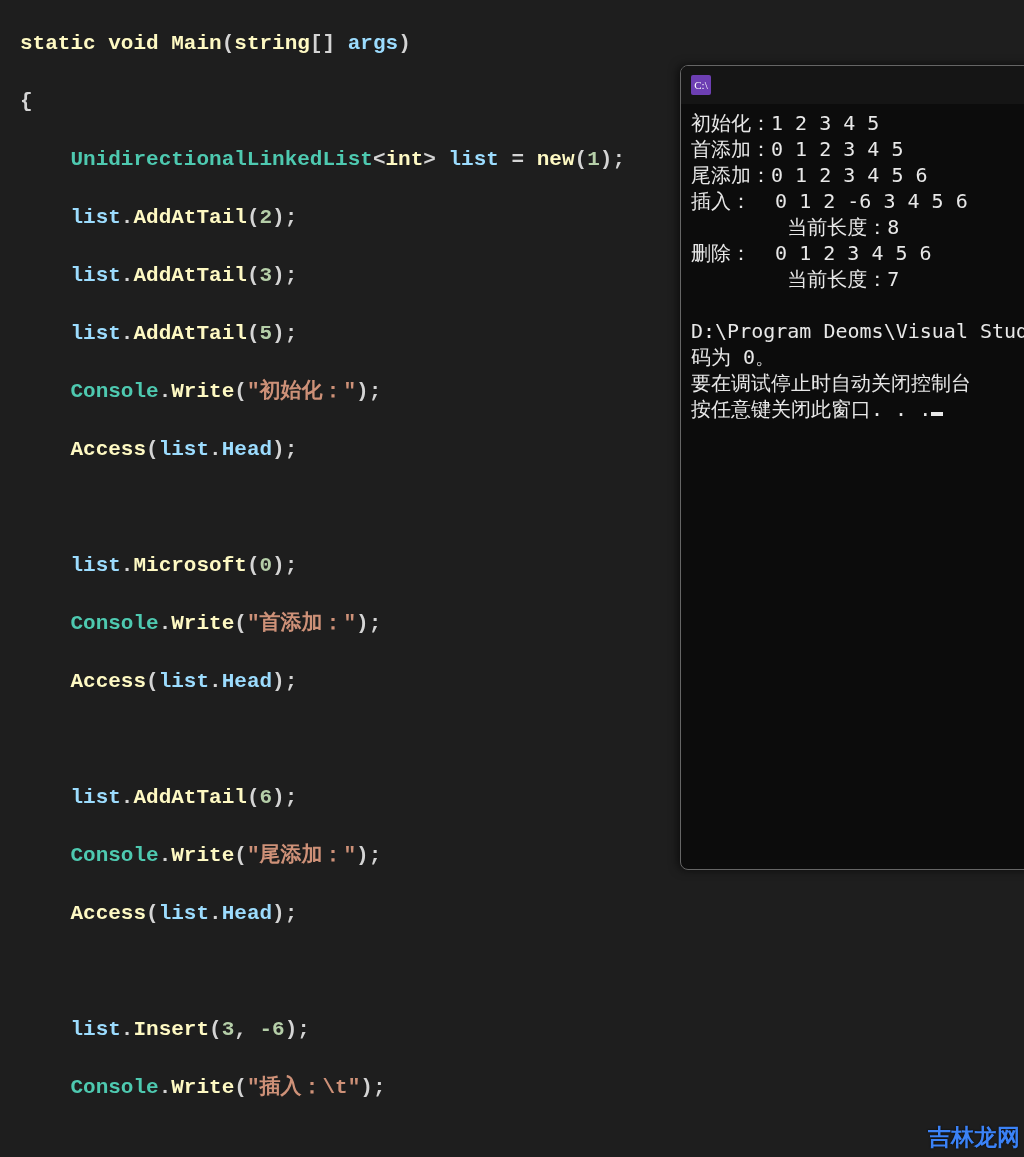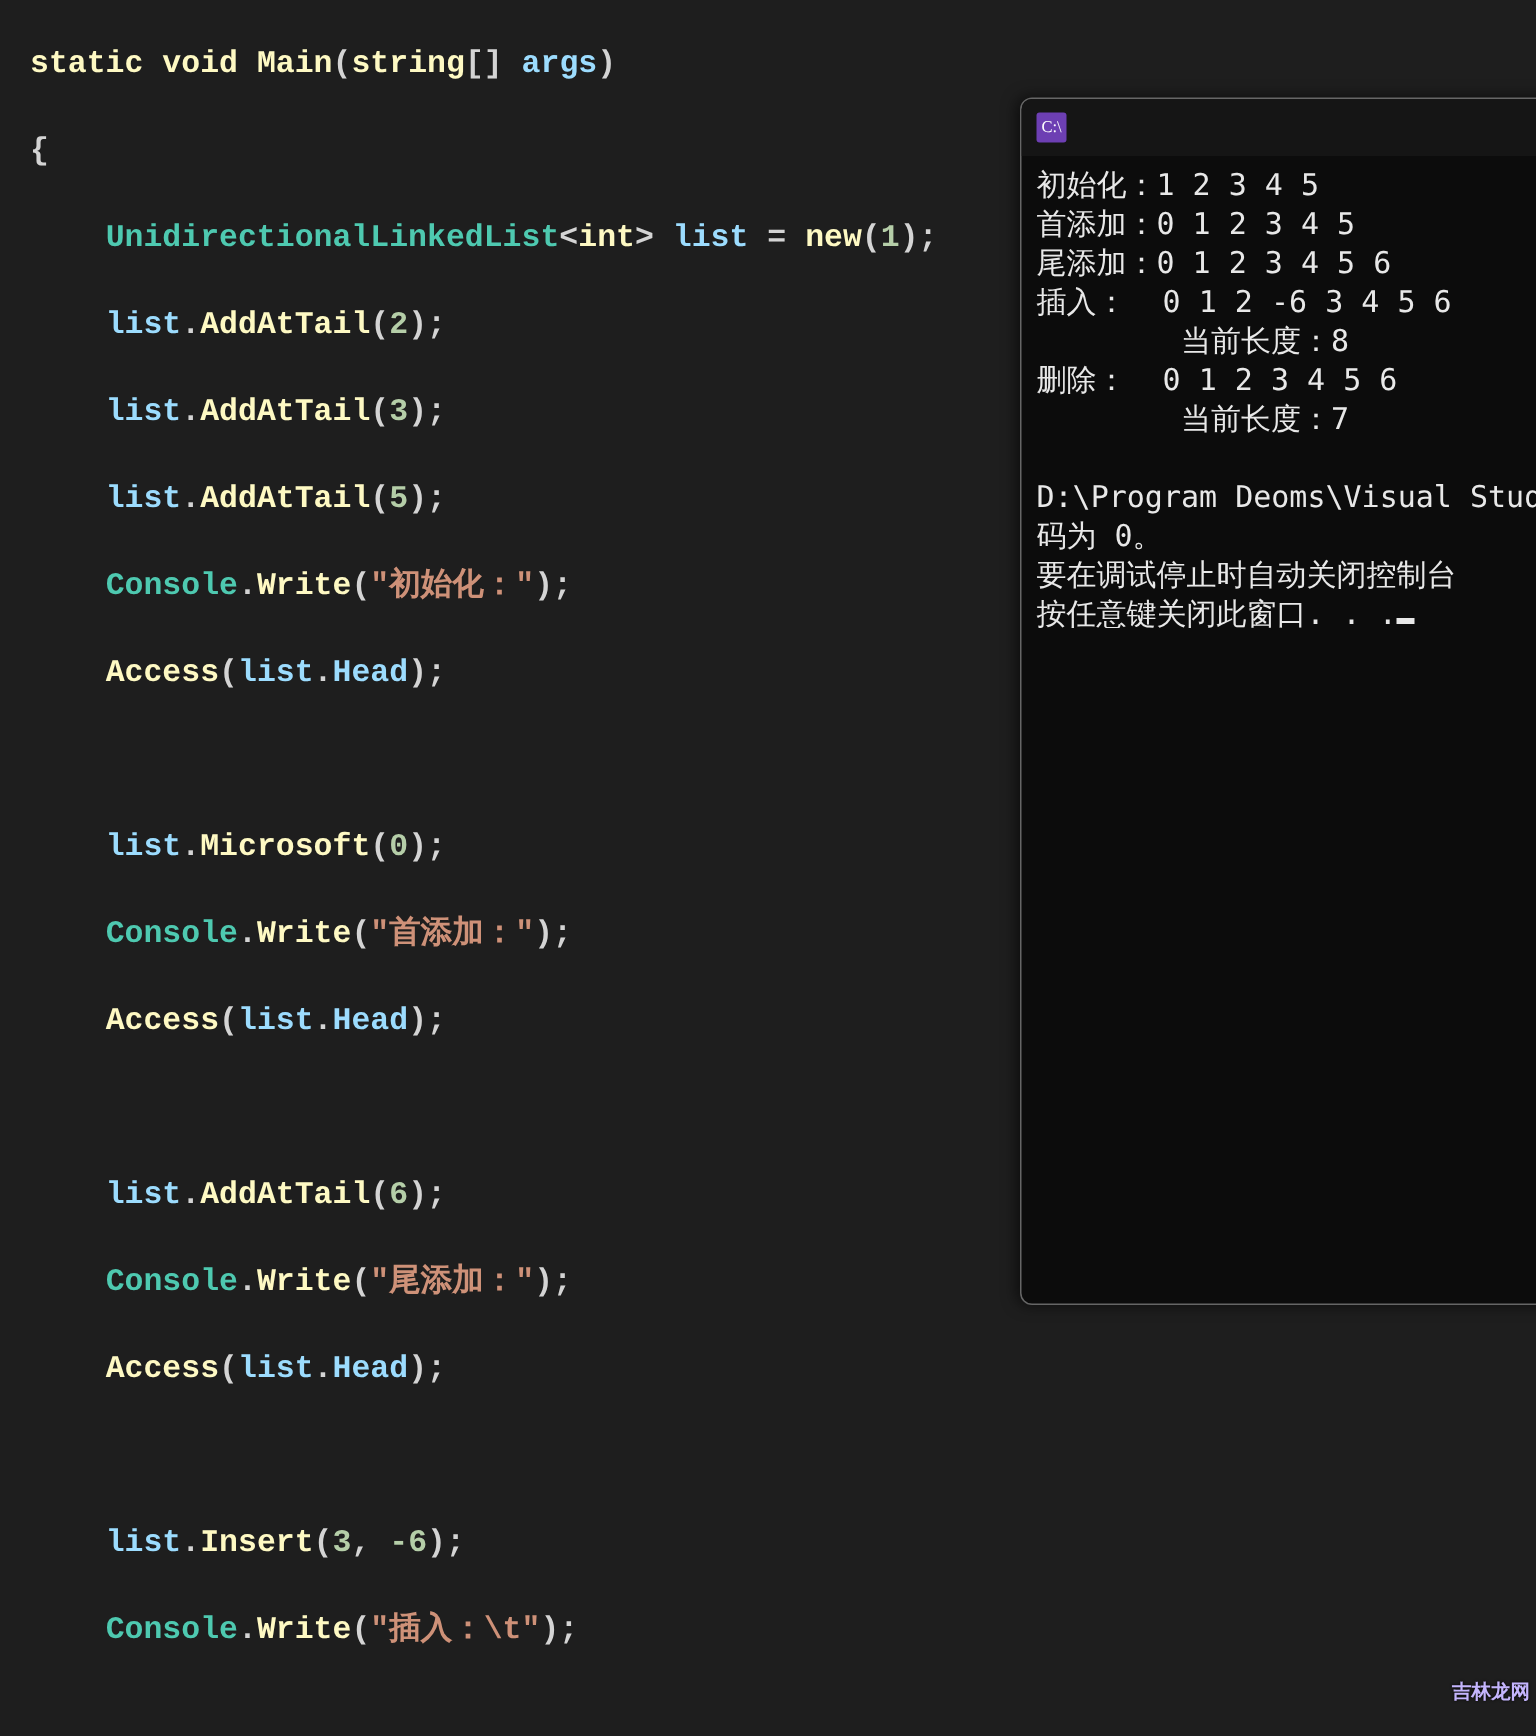--- a/index.html
+++ b/index.html
@@ -72,25 +72,25 @@
     white-space: pre-wrap;
   }
   .cursor {
     display: inline-block;
     width: 12px; height: 4px;
     background: #e8e8e8;
     vertical-align: baseline;
   }
   .watermark {
     position: absolute;
-    right: 4px; bottom: 20px;
-    font-size: 13px;
+    right: 4px; bottom: 4px;
+    font-size: 23px;
     font-weight: bold;
     font-family: "Microsoft YaHei", sans-serif;
-    color: #c4b5fd;
+    color: #3b82f6;
     text-shadow: 0 0 2px #000;
   }
 </style>
 </head>
 <body>
 
 <div class="code-area">
 <div class="line"><span class="kw">static</span> <span class="kw">void</span> <span class="fn">Main</span><span class="pun">(</span><span class="kw">string</span><span class="pun">[] </span><span class="id und">args</span><span class="pun">)</span></div>
 <div class="line"><span class="pun">{</span></div>
 <div class="line">    <span class="type">UnidirectionalLinkedList</span><span class="pun">&lt;</span><span class="kw">int</span><span class="pun">&gt; </span><span class="id">list</span><span class="pun"> = </span><span class="kw">new</span><span class="pun">(</span><span class="num">1</span><span class="pun">);</span></div>

